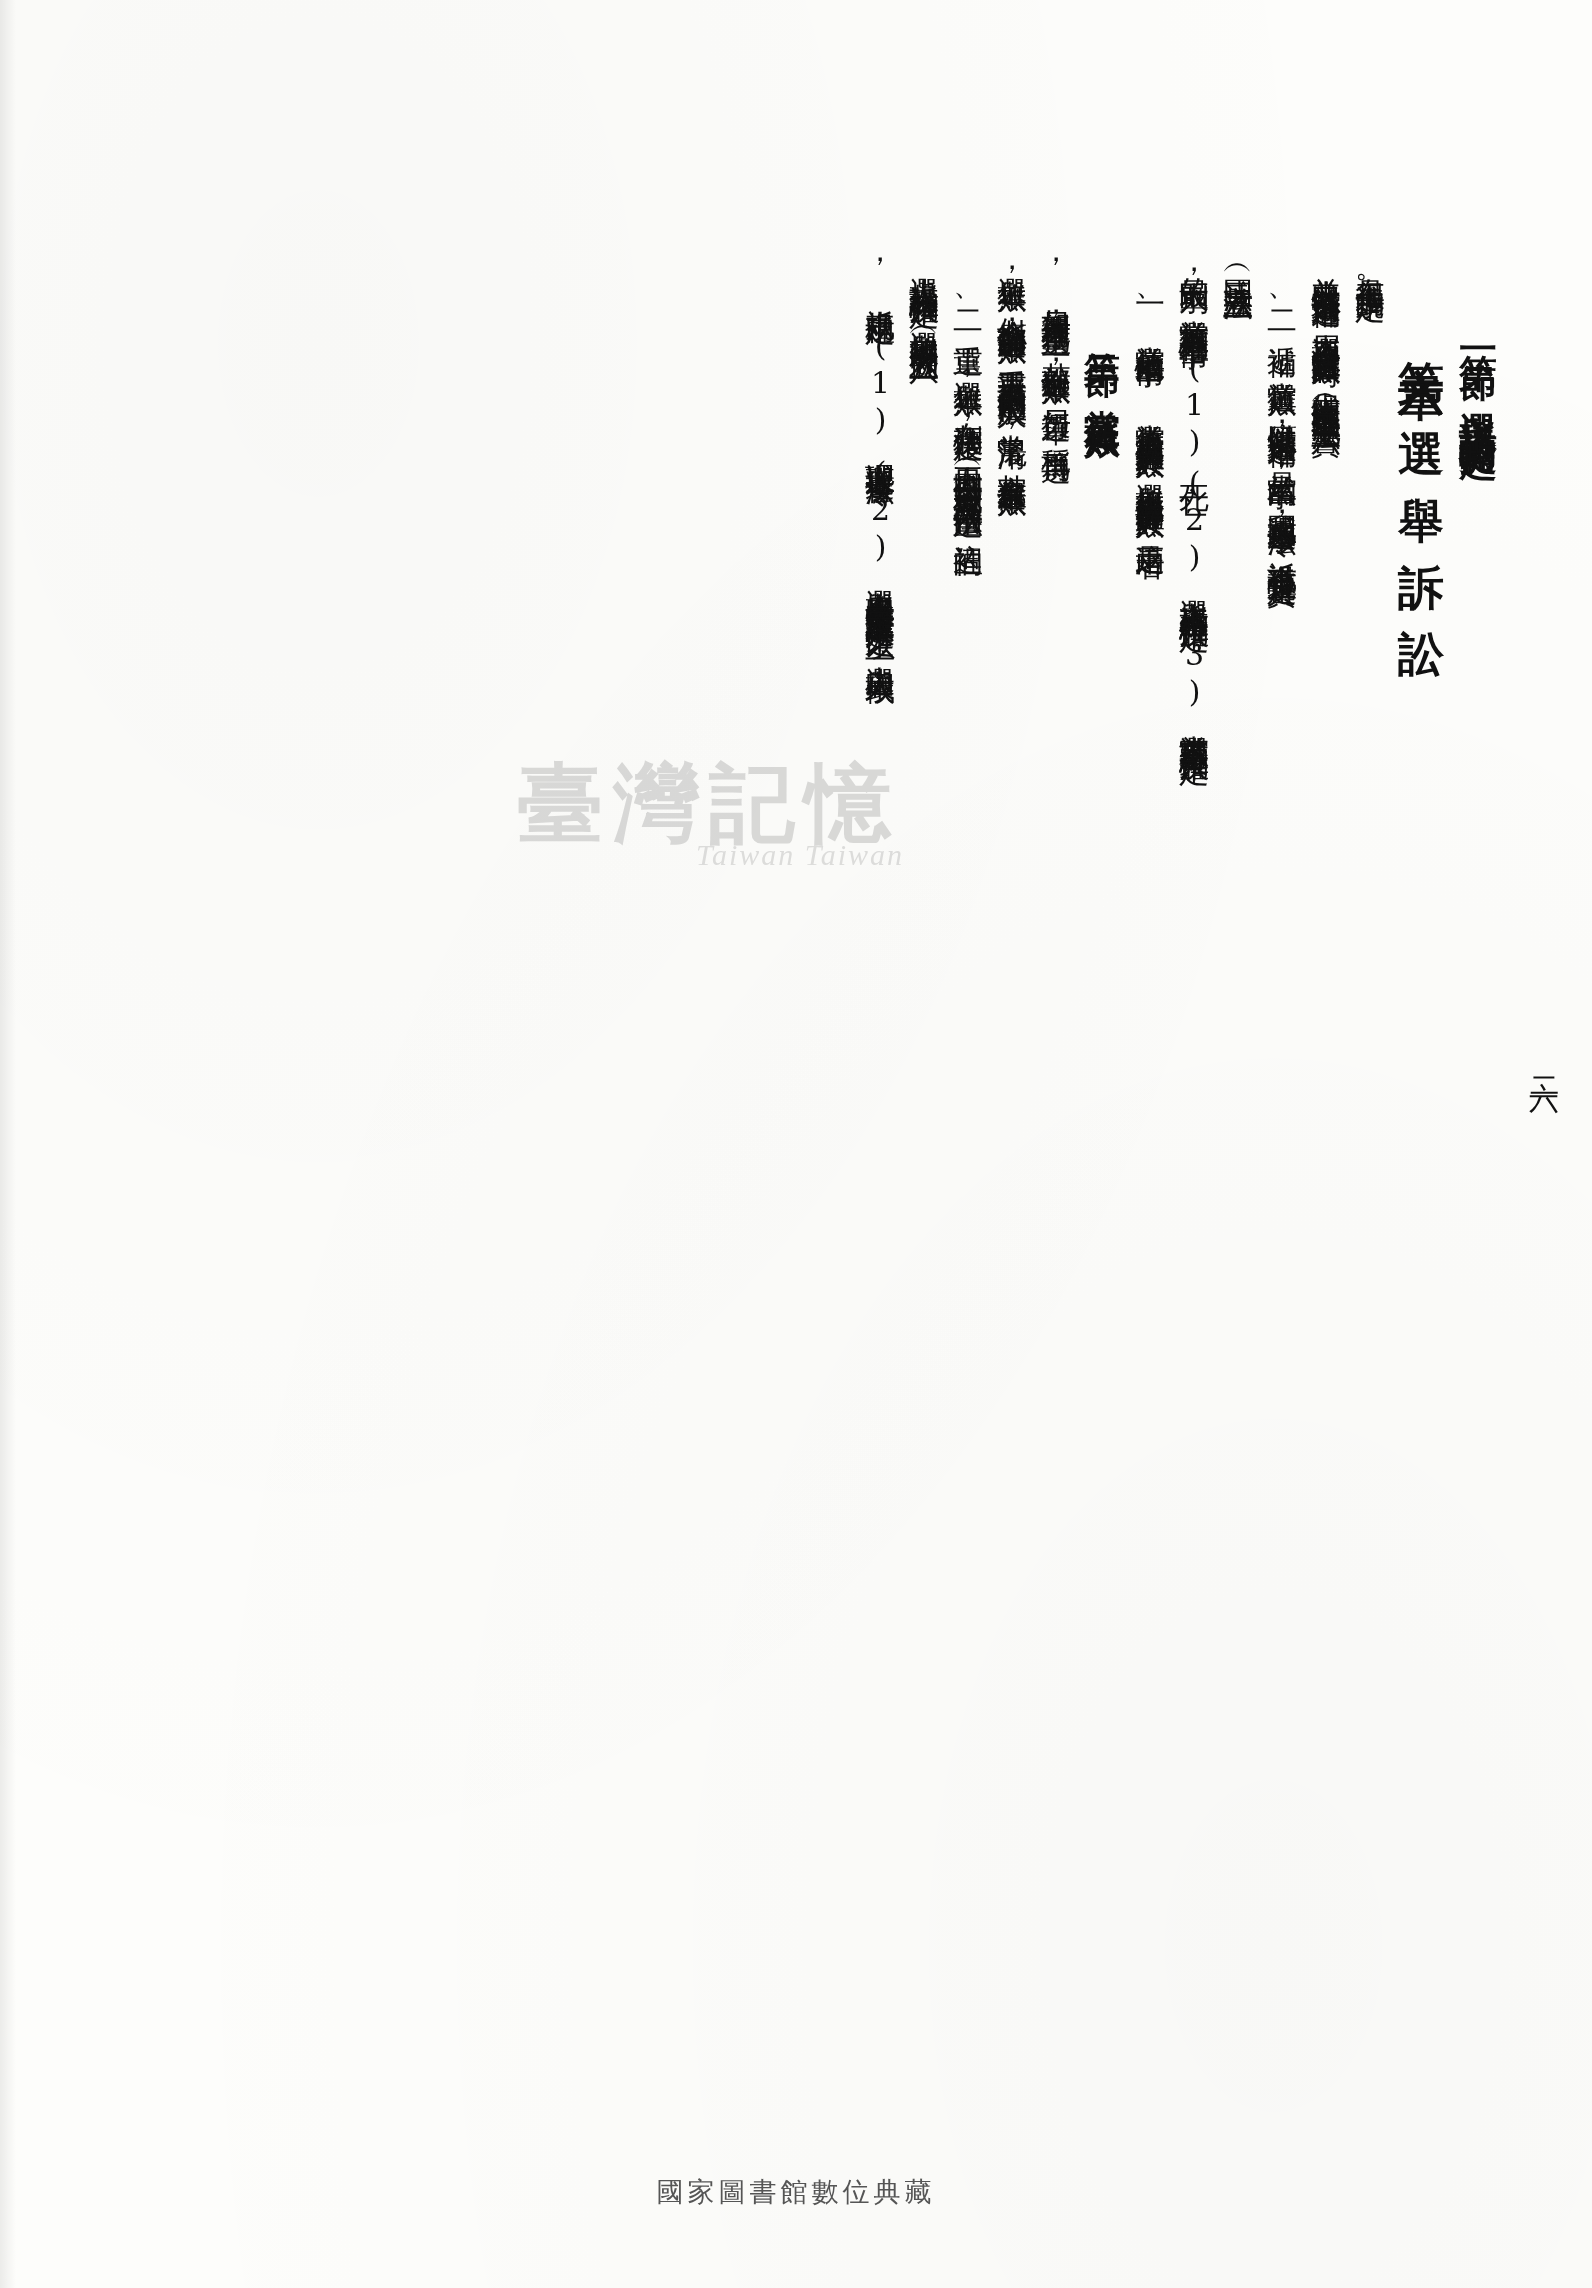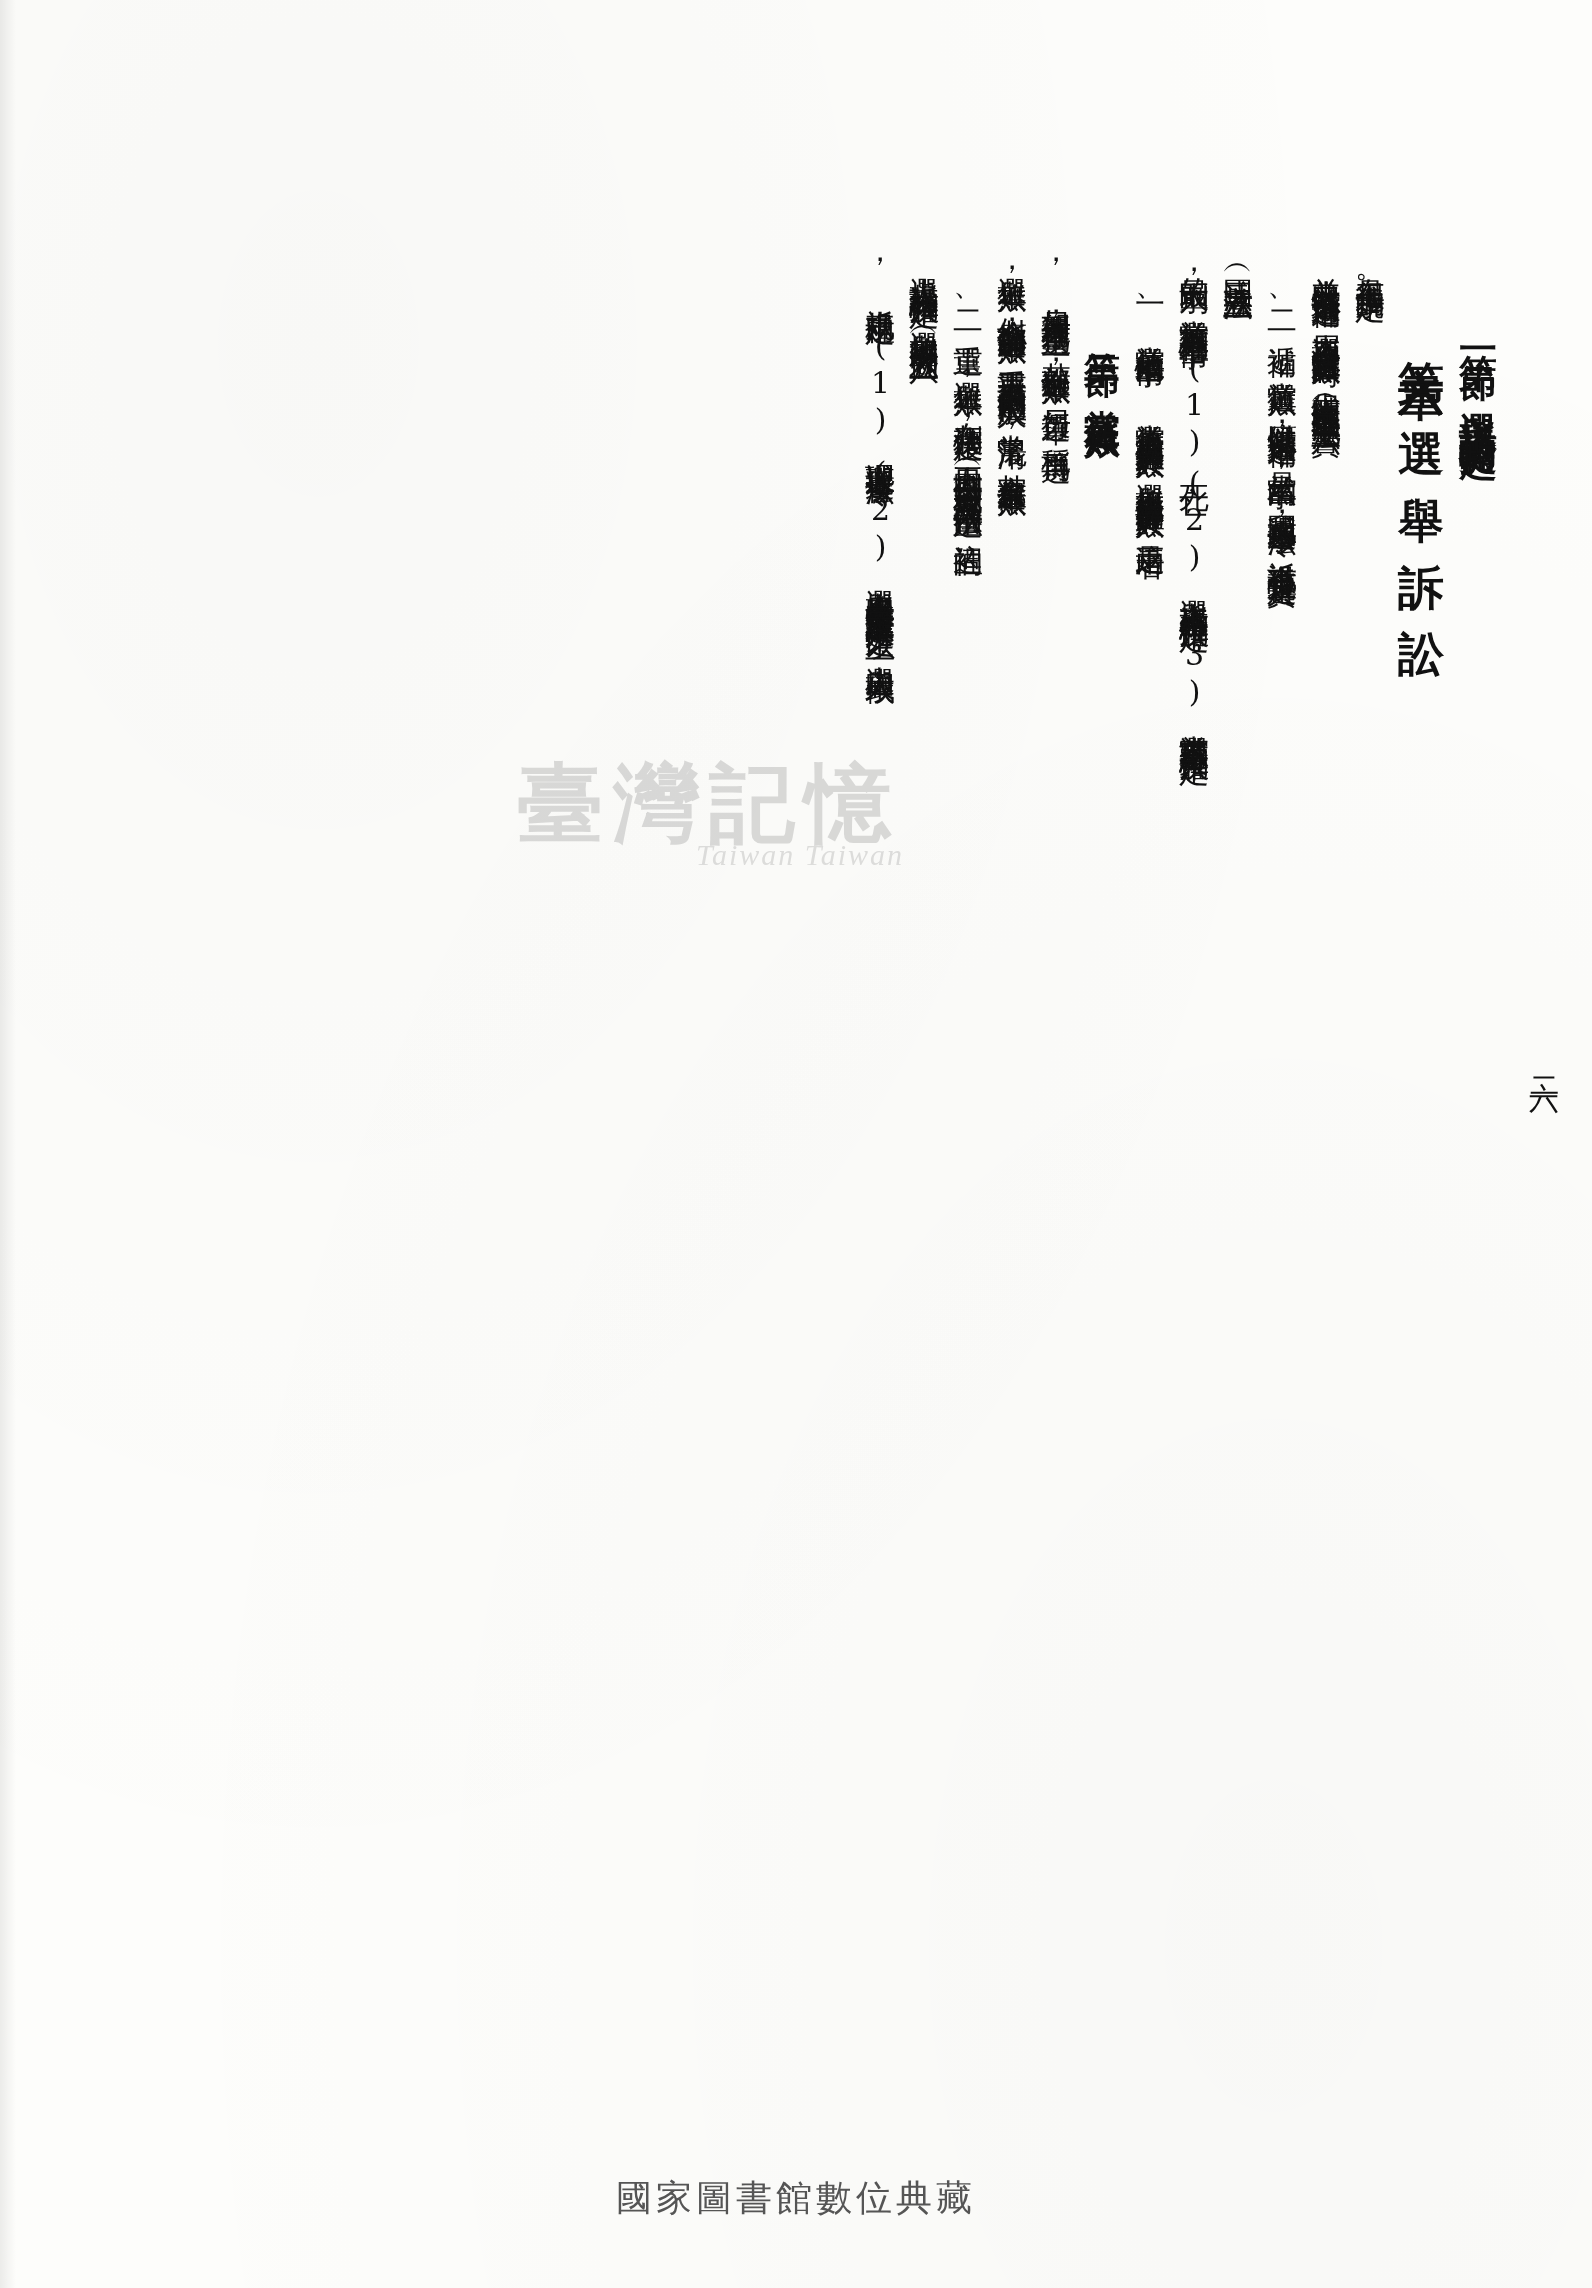--- a/index.html
+++ b/index.html
@@ -115,21 +115,21 @@
     white-space: nowrap;
   }
 
   
   .footer {
     position: absolute;
     left: 0;
     right: 0;
     top: 2174px;
     text-align: center;
-    font-size: 36px;
+    font-size: 27px;
     letter-spacing: 4px;
     color: #555555;
     font-family: "DejaVu Serif", "Liberation Serif", serif;
   }
   .edge-shadow {
     position: absolute;
     left: 0; top: 0; bottom: 0;
     width: 16px;
     background: linear-gradient(to right, rgba(0,0,0,0.07), rgba(0,0,0,0));
     pointer-events: none;

